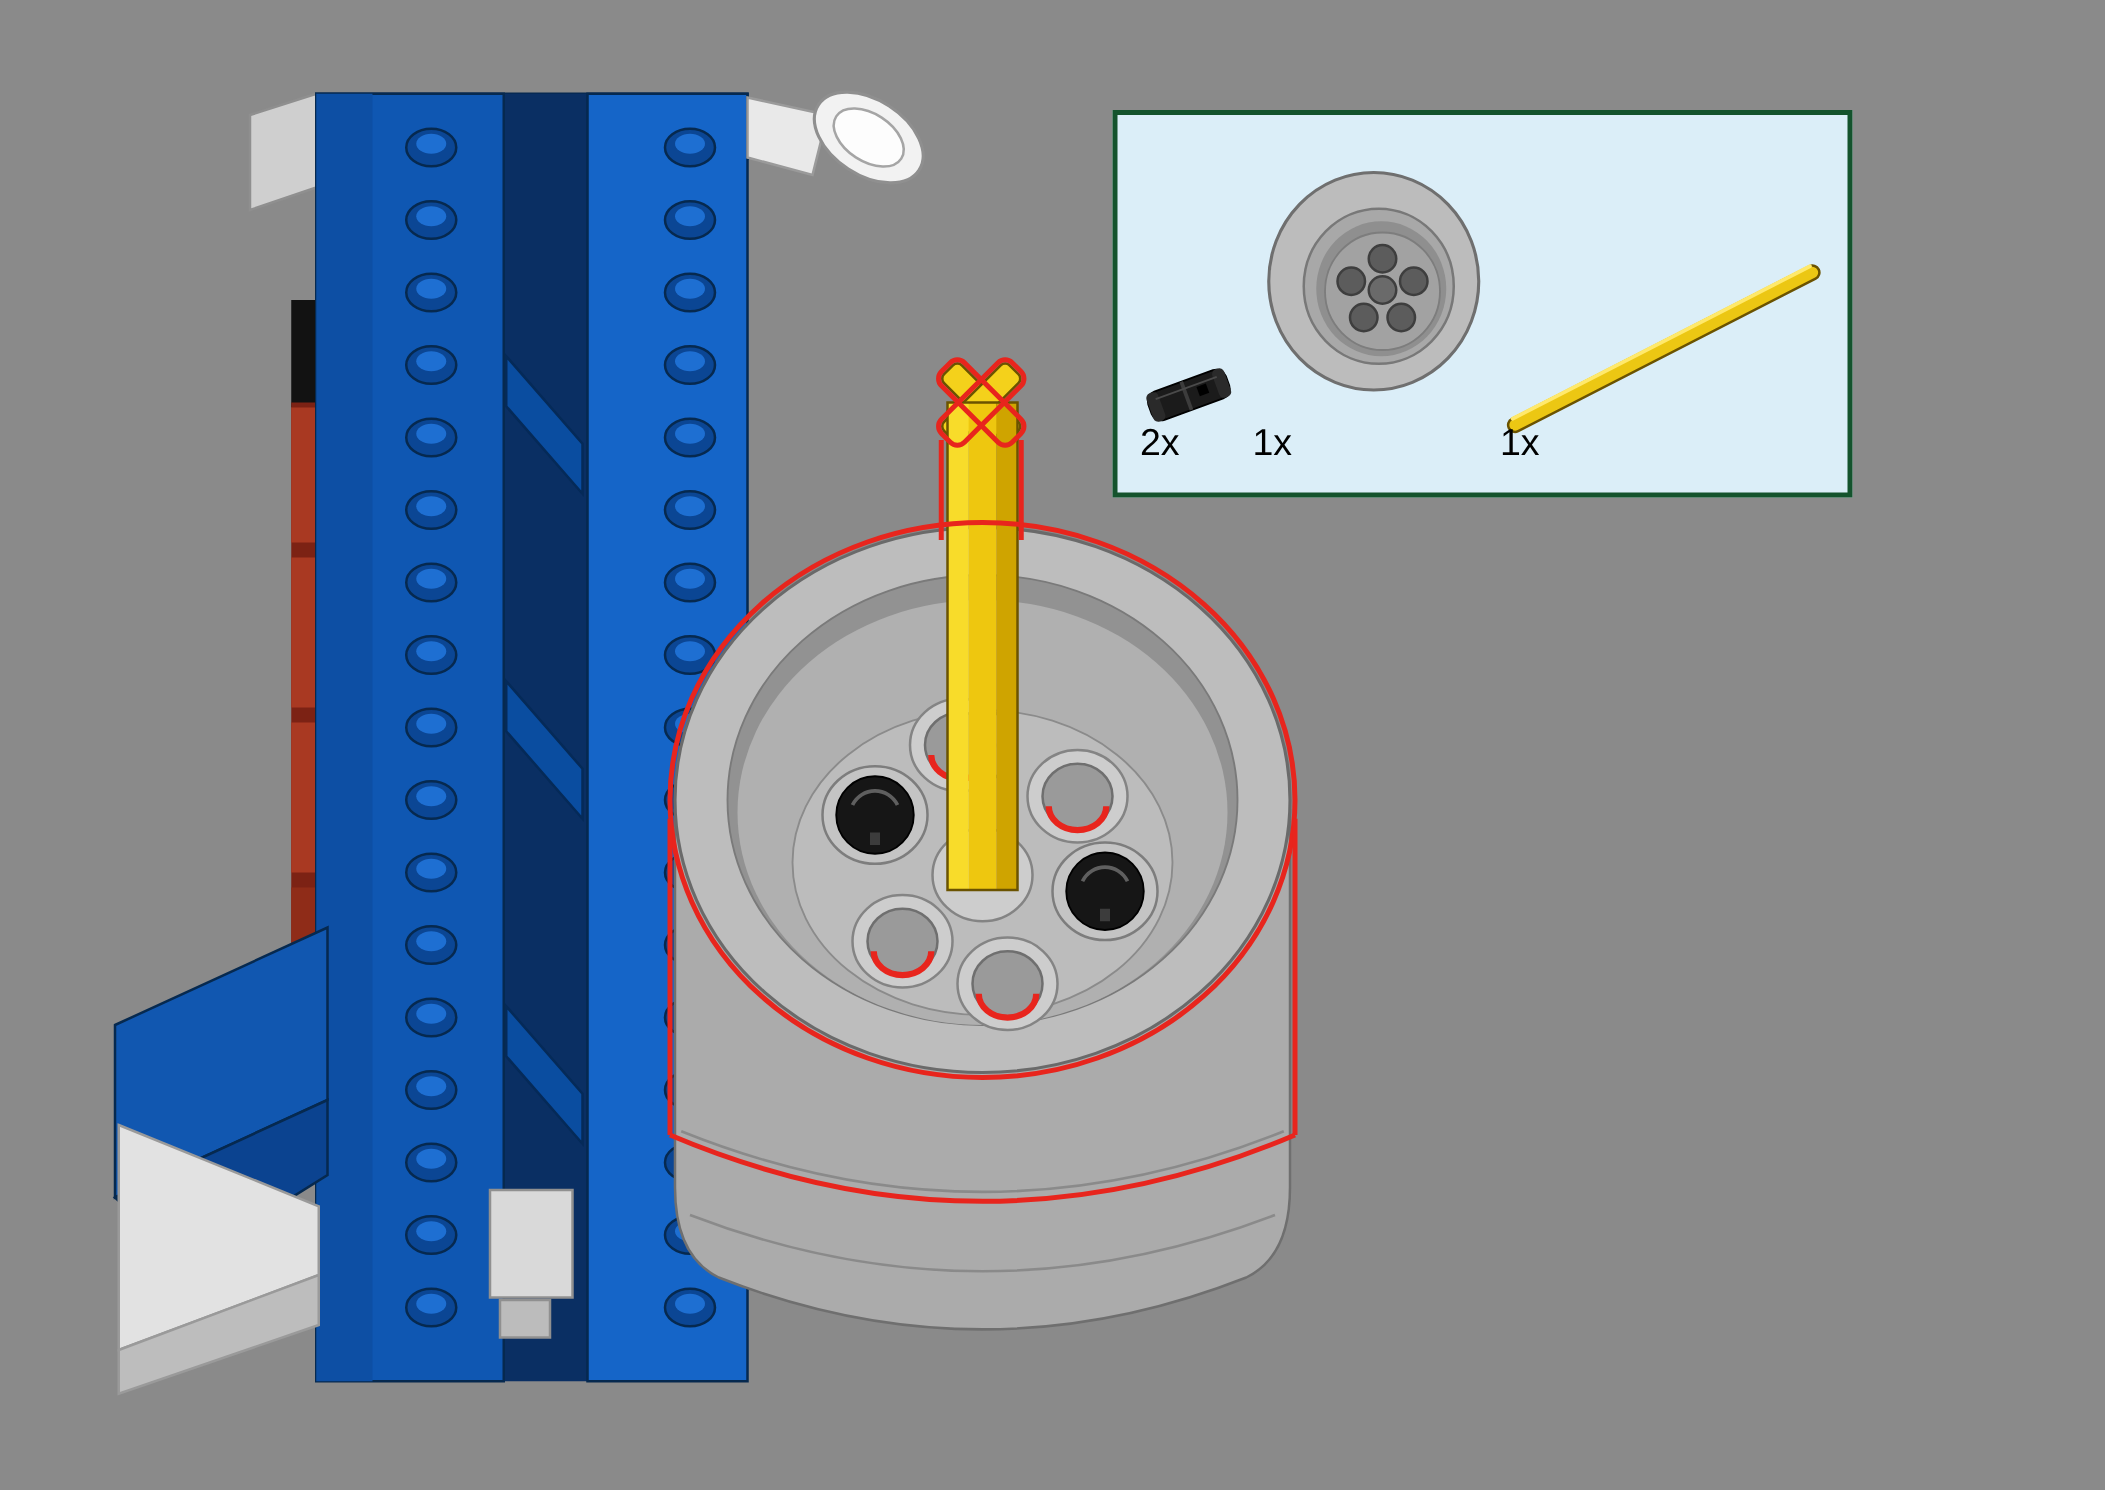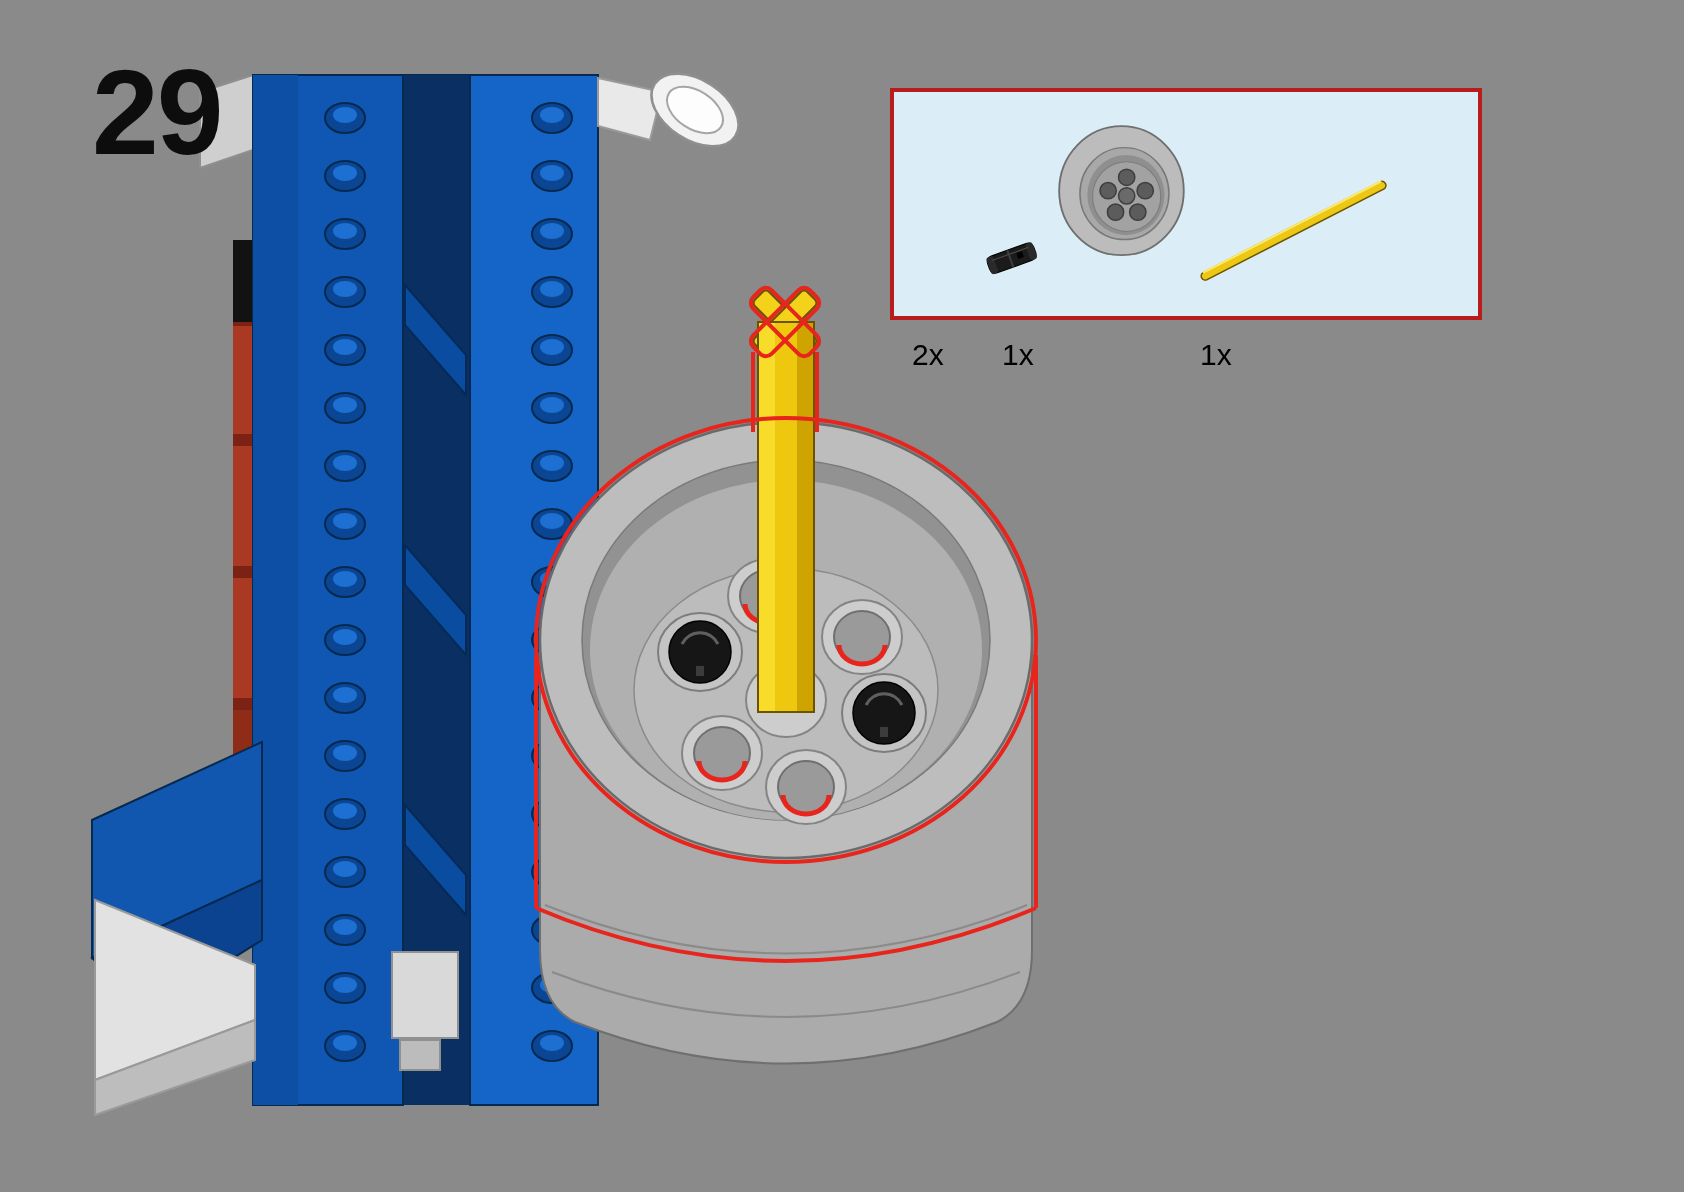--- a/index.html
+++ b/index.html
@@ -10,22 +10,22 @@
     overflow:hidden;
     font-family:"Liberation Sans",sans-serif;
   }
   .step-number{
     position:absolute;left:92px;top:52px;
     font-size:120px;font-weight:bold;color:#0d0d0d;
     line-height:1;letter-spacing:-2px;
   }
   .main-art{position:absolute;left:0;top:0;width:1684px;height:1192px;}
   .parts-box{
-    position:absolute;left:890px;top:88px;width:592px;height:232px;
-    background:#dbeef8;border:4px solid #b91c1c;box-sizing:border-box;
+    position:absolute;left:890px;top:88px;width:592px;height:310px;
+    background:#dbeef8;border:4px solid #14532d;box-sizing:border-box;
   }
   .parts-box svg{position:absolute;left:0;top:0;width:100%;height:100%;}
   .part-count{
     position:absolute;top:246px;font-size:30px;color:#000;
   }
   .count-pin{left:18px;}
   .count-wheel{left:108px;}
   .count-axle{left:306px;}
 </style>
 </head>
@@ -189,21 +189,20 @@
         <g transform="rotate(45 785 322)">
           <rect x="745" y="309" width="80" height="26" rx="8"></rect>
         </g>
         <g transform="rotate(-45 785 322)">
           <rect x="745" y="309" width="80" height="26" rx="8"></rect>
         </g>
       </g>
     </g>
   </svg>
 
-  <div class="step-number">29</div>
 
   <div class="parts-box">
     <svg viewBox="0 0 584 302">
 
       <g transform="translate(57,224) rotate(-20)">
         <rect x="-33" y="-12" width="66" height="24" rx="8" fill="#1b1b1b" stroke="#000" stroke-width="1.5"></rect>
         <rect x="-33" y="-12" width="10" height="24" rx="4" fill="#2a2a2a"></rect>
         <rect x="23" y="-12" width="10" height="24" rx="4" fill="#2a2a2a"></rect>
         <line x1="-2" y1="-12" x2="-2" y2="12" stroke="#3c3c3c" stroke-width="3"></line>
         <line x1="-26" y1="-6" x2="26" y2="-6" stroke="#4a4a4a" stroke-width="1.5"></line>

